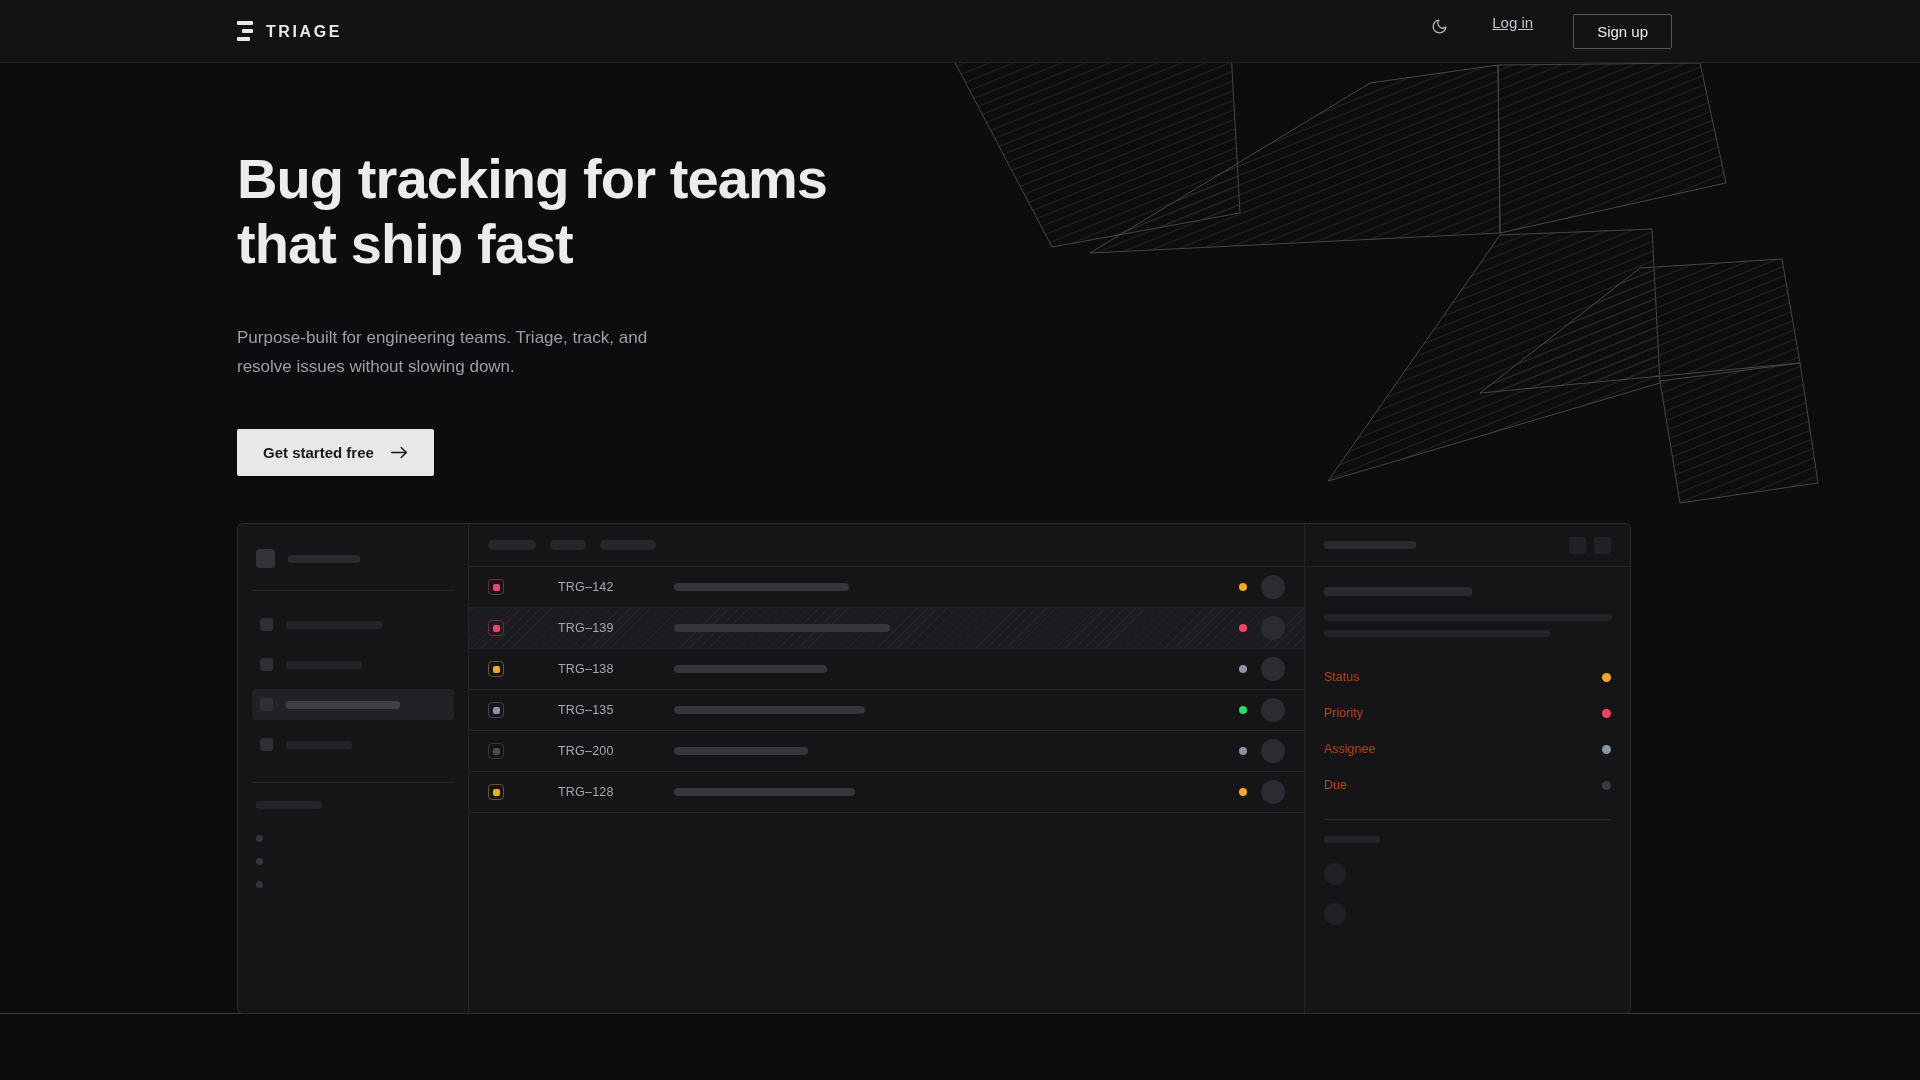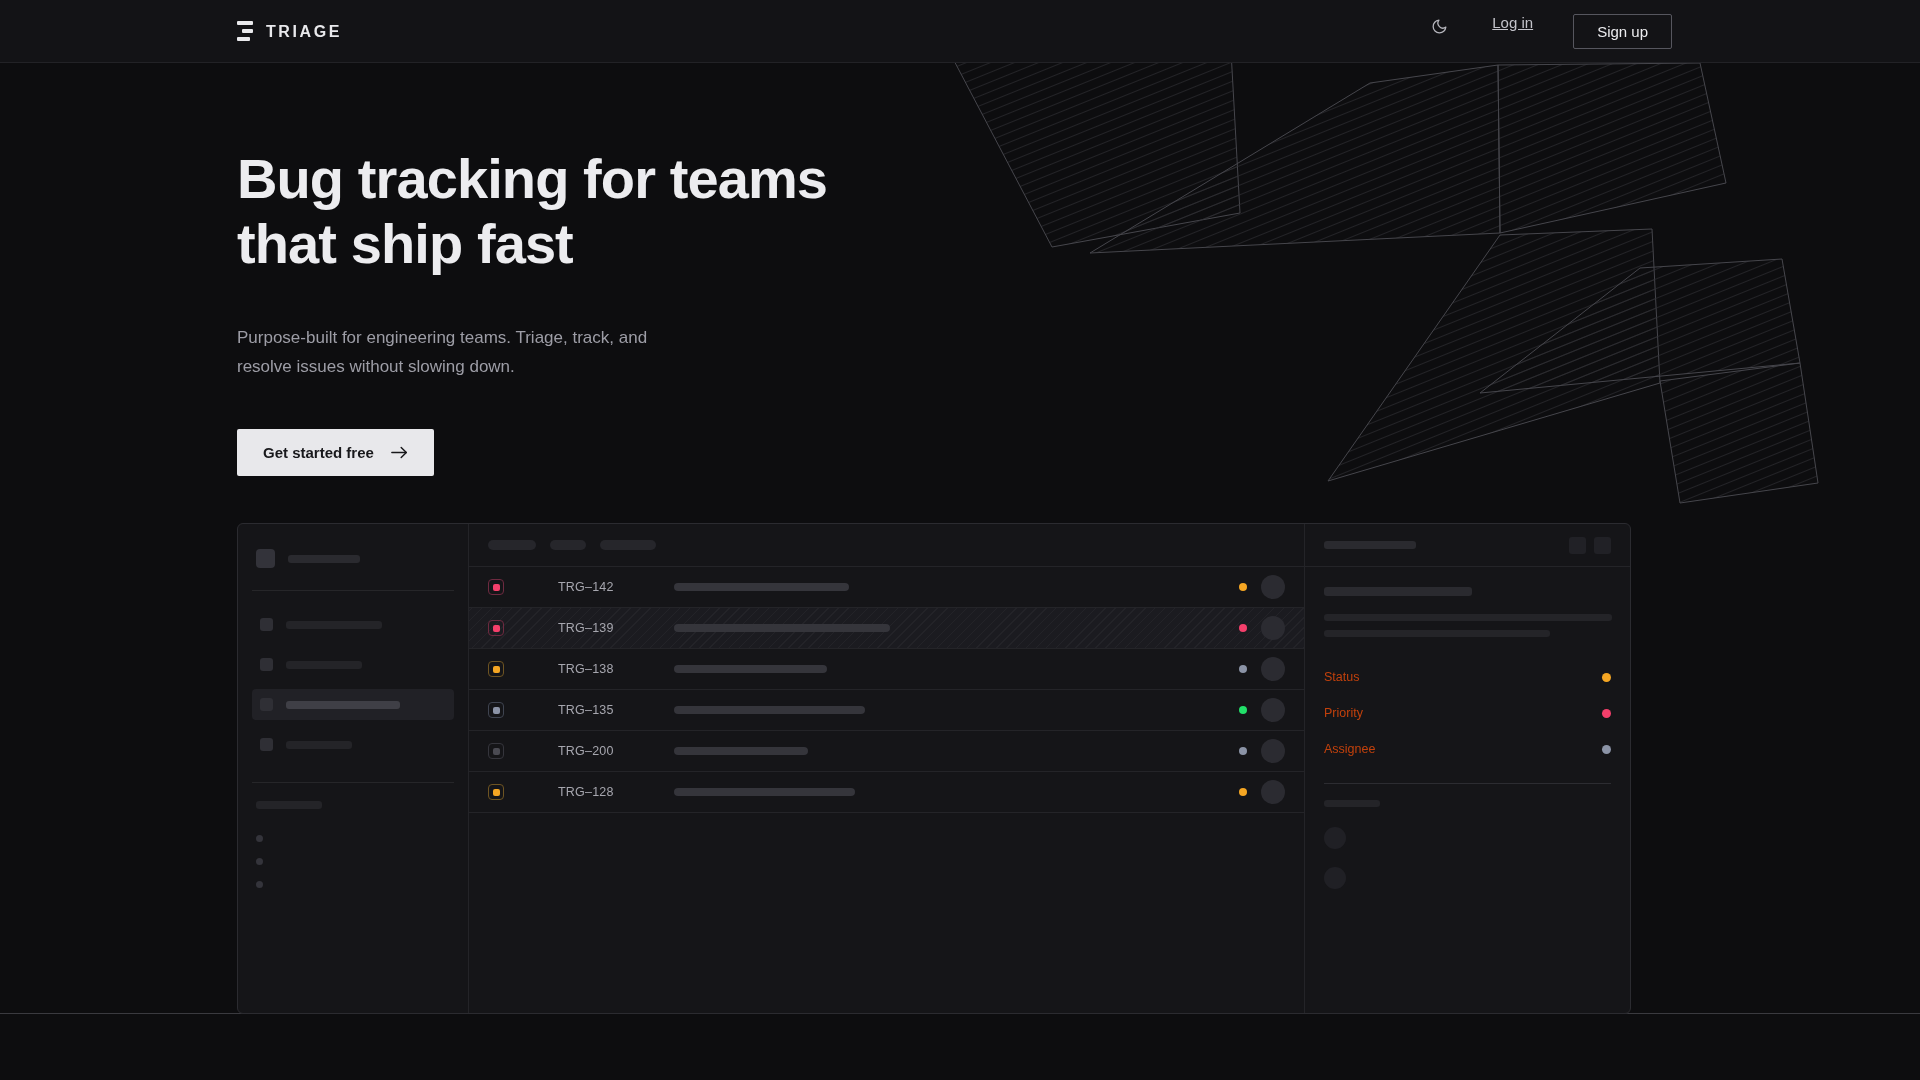--- a/index.html
+++ b/index.html
@@ -455,20 +455,24 @@
               <span class="meta-dot" style="background:#f5a623"></span>
             </div>
             <div class="meta-row">
               <span class="meta-label">Priority</span>
               <span class="meta-dot" style="background:#f43f6b"></span>
             </div>
             <div class="meta-row">
               <span class="meta-label">Assignee</span>
               <span class="meta-dot" style="background:#8b93a6"></span>
             </div>
+            <div class="meta-row">
+              <span class="meta-label">Due</span>
+              <span class="meta-dot" style="background:#3a3a40"></span>
+            </div>
           </div>
 
         <div class="detail-divider"></div>
         <div class="sk-dim" style="width:56px;height:7px;margin-bottom:20px"></div>
         <div class="avatar-md"></div>
         <div class="avatar-md"></div>
       </div>
     </aside>
   </section>
 

